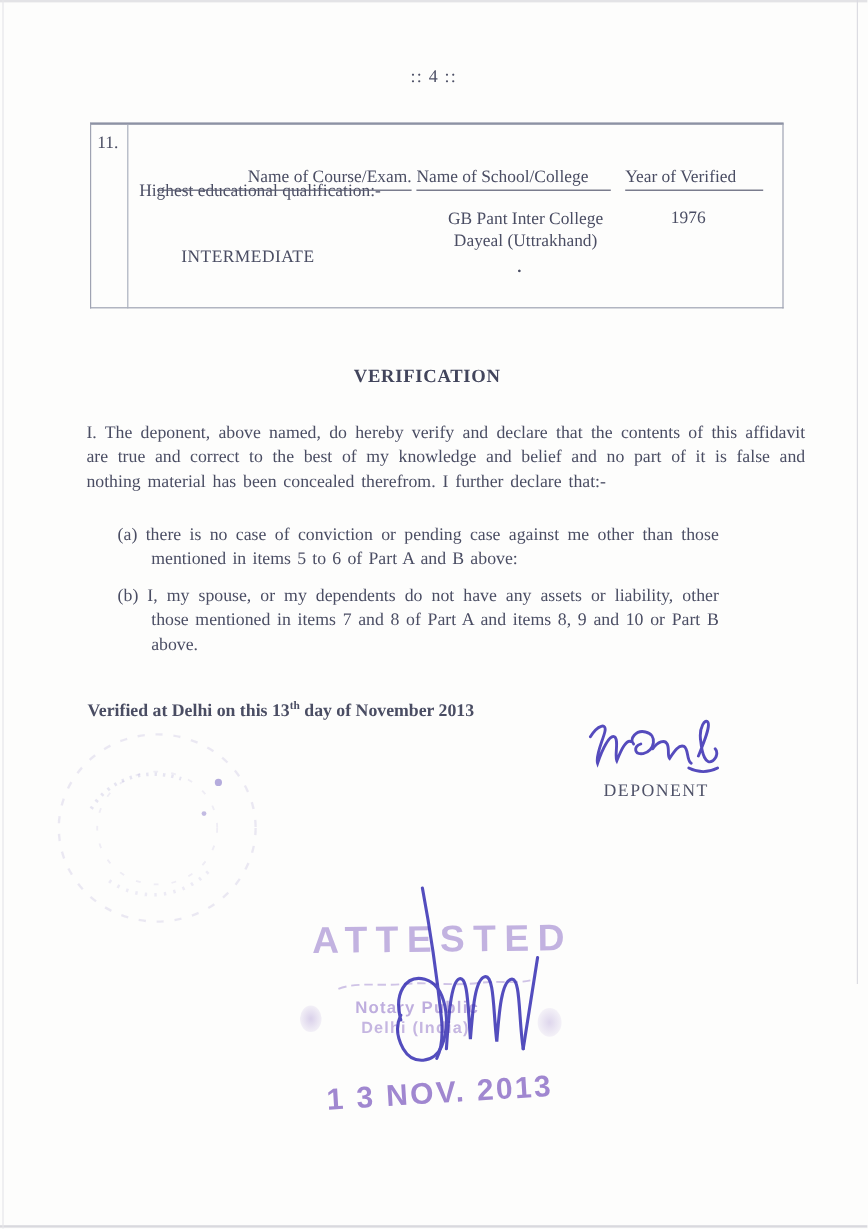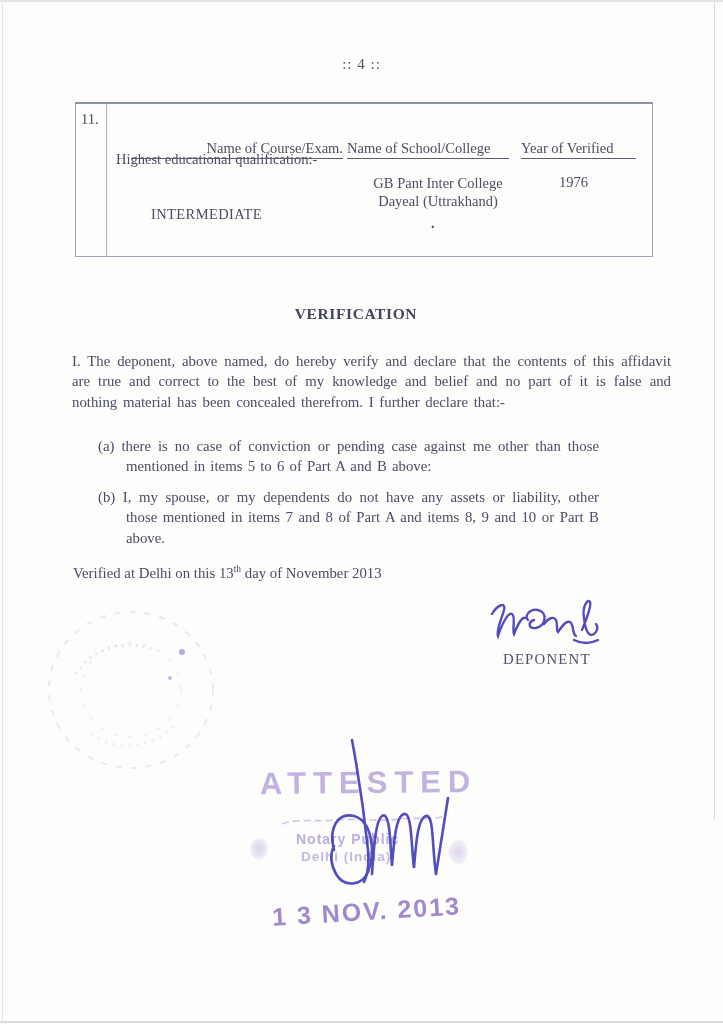--- a/index.html
+++ b/index.html
@@ -61,21 +61,21 @@
   }
   .clause {
     left:98px; width:501px;
     font-size:14.8px; line-height:20.4px;
     text-align:justify; word-spacing:1.5px;
     padding-left:28px; text-indent:-28px;
   }
   .clause-a { top:436px; }
   .clause-b { top:487px; }
 
-  .verified-line { left:73px; top:564px; font-size:14.8px; }
+  .verified-line { left:73px; top:584px; font-size:14.8px;font-weight:bold; }
   .verified-line sup { font-size:9.5px; vertical-align:6px; }
 
   .deponent-label { left:503px; top:651px; font-size:14.8px; letter-spacing:1.2px; color:#4f5268;font-family:Liberation Serif, serif; }
 
   .sig-deponent { left:478px; top:590px; }
   .sig-notary   { left:312px; top:732px; }
 
   
   .notary-seal { left:36px; top:604px; opacity:0.8; }
 

